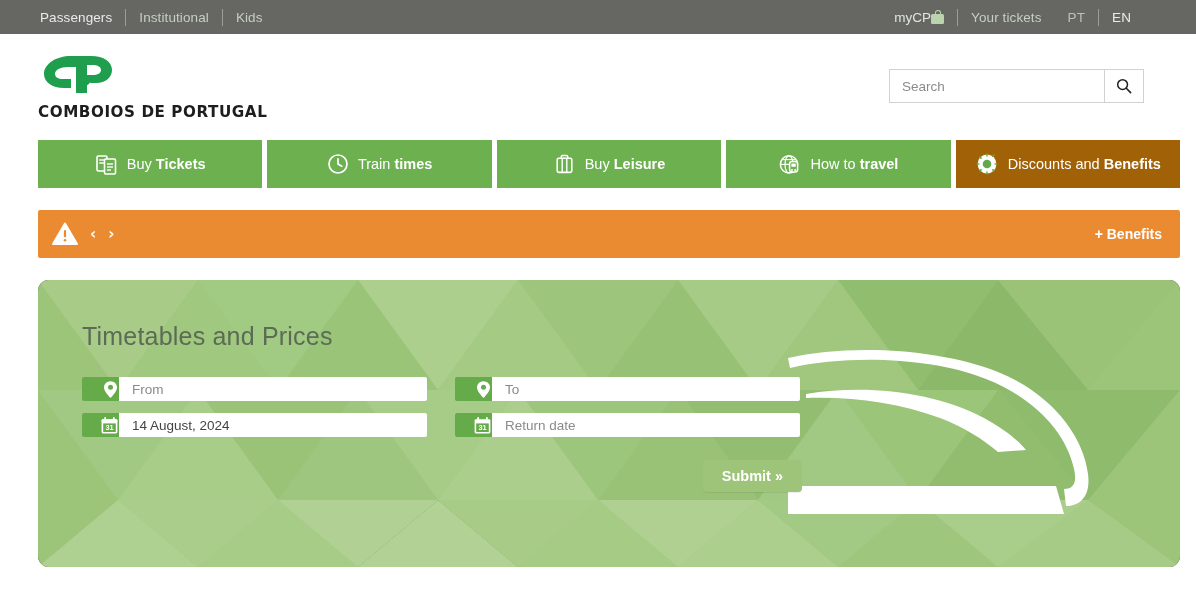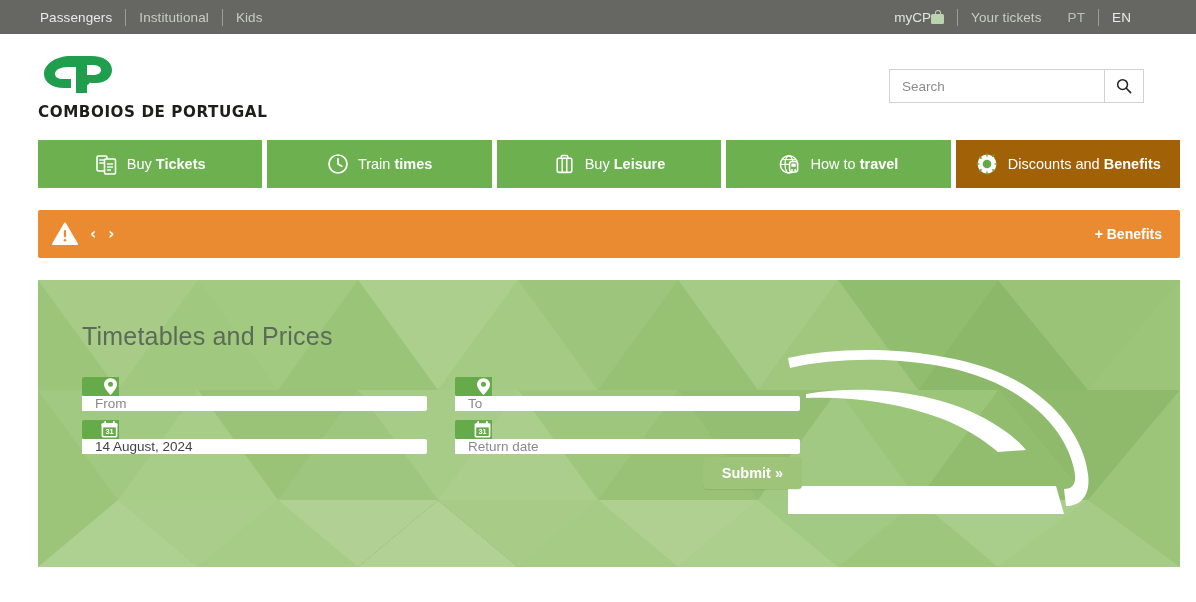--- a/index.html
+++ b/index.html
@@ -133,39 +133,40 @@
   .alert-text { font-size: 14.5px; font-weight: 700; letter-spacing: .1px; cursor: pointer; }
   .alert-more { margin-left: auto; font-size: 14px; font-weight: 700; cursor: pointer; }
 
   
   .hero {
     position: relative;
     margin: 22px 16px 0 38px;
     height: 287px;
     overflow: hidden;
     background: #0f172a;
+    border-radius: 11px;
   }
   .hero-bg { position: absolute; inset: 0; }
   .hero-bg svg { display: block; width: 100%; height: 100%; }
   .hero-inner { position: relative; padding: 42px 0 0 44px; }
   .hero-title {
     font-size: 25px;
     color: #5b6b55;
     font-weight: 400;
     letter-spacing: .2px;
     margin-bottom: 26px;
     font-family: "Liberation Sans", sans-serif;
   }
   .form-grid {
     display: grid;
     grid-template-columns: 345px 345px;
     gap: 12px 28px;
     width: 720px;
   }
-  .field { display: flex; height: 31px; flex-direction: column; }
+  .field { display: flex; height: 24px; }
   .field-ico {
     width: 37px;
     background: #66ab4a;
     display: flex; align-items: center; justify-content: flex-end;
     flex: none;
     border-radius: 2px 0 0 2px;
   }
   .field-in {
     flex: 1;
     border: none;
@@ -176,21 +177,21 @@
     outline: none;
     font-family: "Liberation Sans", sans-serif;
     border-radius: 0 2px 2px 0;
   }
   .field-in::placeholder { color: #8a8a8a; }
   .submit-row {
     position: relative;
     width: 720px;
     display: flex;
     justify-content: flex-end;
-    margin-top: 6px;
+    margin-top: 23px;
   }
   .submit-btn {
     background: #9dc478;
     border: none;
     border-radius: 4px;
     color: #fff;
     font-size: 14.5px;
     font-weight: 700;
     padding: 8px 19px;
     cursor: pointer;

